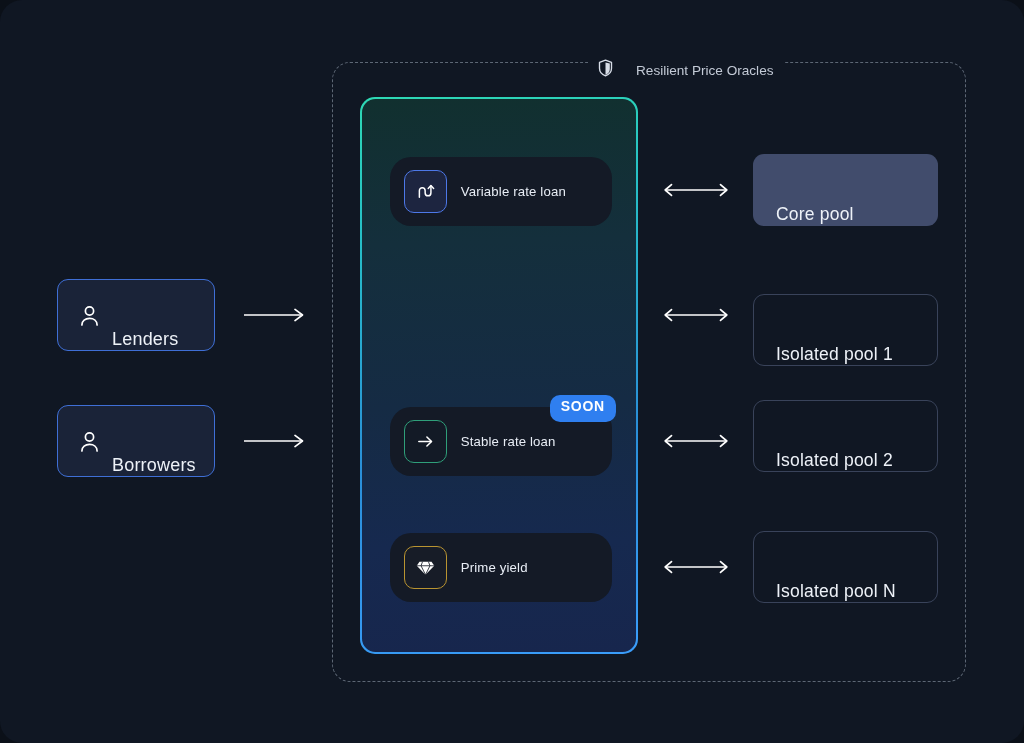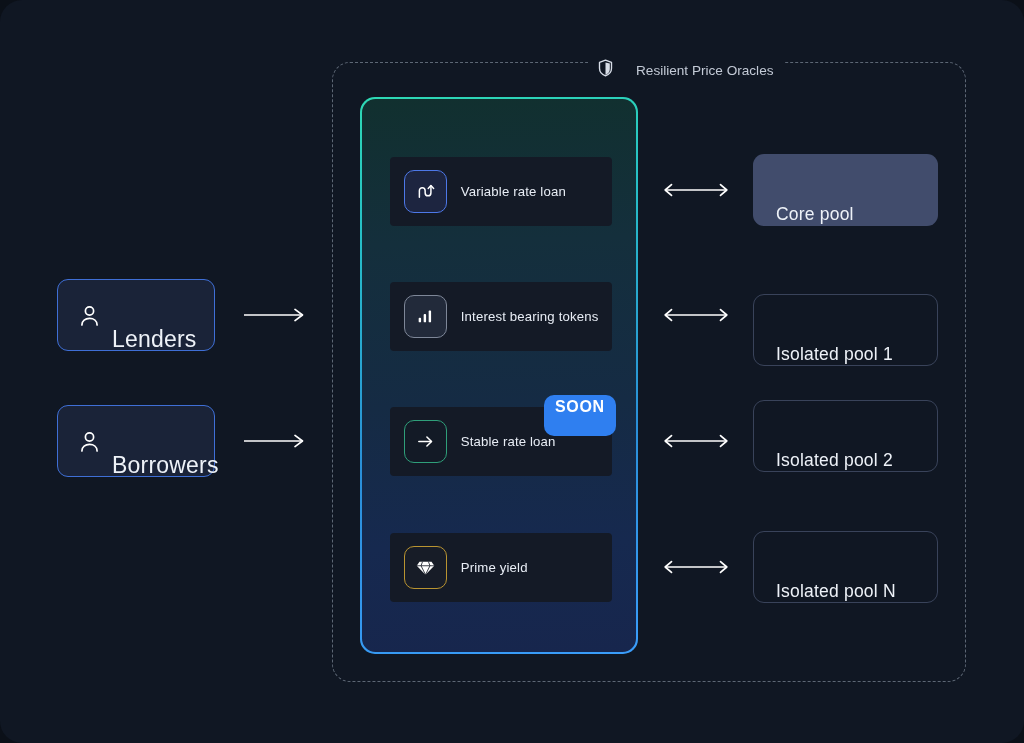--- a/index.html
+++ b/index.html
@@ -32,21 +32,21 @@
     background: #1a2338;
     border: 1.6px solid #3f6fd6;
     box-sizing: border-box;
     display: flex;
     align-items: center;
     gap: 13px;
     padding-left: 22px;
   }
   .actor .label {
     color: #eef2f8;
-    font-size: 23px;
+    font-size: 18px;
     letter-spacing: .2px;
     margin-top: 48px;
   }
   #actor-lenders   { left: 57px; top: 279px; }
   #actor-borrowers { left: 57px; top: 405px; text-align: right; }
 
   .person-ico { width: 19px; height: 21px; flex: none; }
 
   
   .arrow1 {
@@ -102,21 +102,21 @@
     background: linear-gradient(178deg, #11302f 0%, #142f3c 26%, #152b44 55%, #16294f 80%, #17264d 100%);
     position: relative;
   }
 
   
   .product-card {
     position: absolute;
     left: 28px;
     width: 222px;
     height: 69px;
-    border-radius: 4px;
+    border-radius: 21px;
     background: #141a26;
     display: flex;
     align-items: center;
     gap: 14px;
     padding-left: 14px;
     box-sizing: border-box;
   }
   .product-card .pname {
     color: #e8edf5;
     font-size: 13.2px;
@@ -143,24 +143,24 @@
   #card-interest { top: 183px; }
   #card-stable   { top: 308px; }
   #card-prime    { top: 434px; }
 
   .soon-badge {
     position: absolute;
     right: -4px;
     top: -12px;
     background: #2f7ff0;
     color: #ffffff;
-    font-size: 16px;
+    font-size: 14px;
     font-weight: bold;
     letter-spacing: .7px;
-    padding: 3px 11px 20px;
+    padding: 3px 11px 8px;
     border-radius: 10px;
   }
 
   
   .arrow2 {
     position: absolute;
     width: 74px;
     height: 20px;
   }
 
@@ -248,30 +248,20 @@
       <div class="product-card" id="card-variable">
         <span class="tile blue">
           <svg viewBox="0 0 24 24" width="21" height="21">
             <path d="M5 18.5V11.2c0-2.1 1.5-3.6 3.3-3.6s3.3 1.5 3.3 3.6v2.1c0 2.1 1.5 3.6 3.3 3.6s3.3-1.5 3.3-3.6V5.4" fill="none" stroke="#ffffff" stroke-width="1.7" stroke-linecap="round" stroke-linejoin="round"></path>
             <path d="M15.1 8.6L18.2 5.2l3.1 3.4" fill="none" stroke="#ffffff" stroke-width="1.7" stroke-linecap="round" stroke-linejoin="round"></path>
           </svg>
         </span>
         <span class="pname">Variable rate loan</span>
       </div>
 
-      <div class="product-card" id="card-interest">
-        <span class="tile gray">
-          <svg viewBox="0 0 24 24" width="20" height="20">
-            <rect x="4.4" y="14.2" width="2.9" height="5.4" rx="1.1" fill="#ffffff"></rect>
-            <rect x="10.4" y="9.6" width="2.9" height="10" rx="1.1" fill="#ffffff"></rect>
-            <rect x="16.4" y="5.4" width="2.9" height="14.2" rx="1.1" fill="#ffffff"></rect>
-          </svg>
-        </span>
-        <span class="pname">Interest bearing tokens</span>
-      </div>
 
       <div class="product-card" id="card-stable">
         <span class="soon-badge">SOON</span>
         <span class="tile green">
           <svg viewBox="0 0 24 24" width="21" height="21">
             <path d="M4.4 12h14.2" stroke="#ffffff" stroke-width="1.75" fill="none" stroke-linecap="round"></path>
             <path d="M13.6 6.8L18.9 12l-5.3 5.2" stroke="#ffffff" stroke-width="1.75" fill="none" stroke-linecap="round" stroke-linejoin="round"></path>
           </svg>
         </span>
         <span class="pname">Stable rate loan</span>

